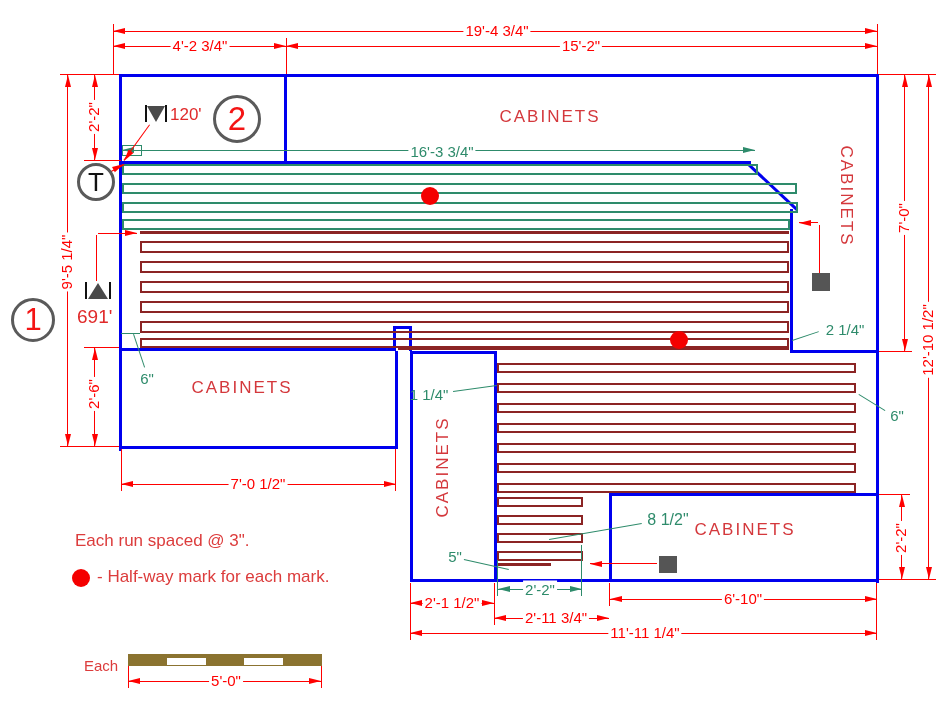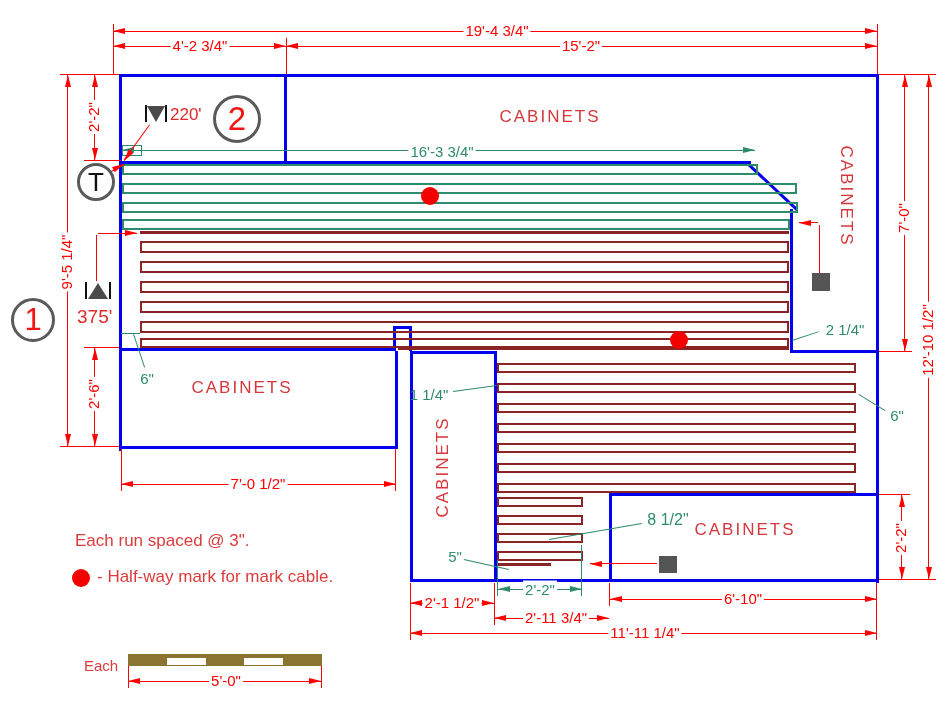--- a/index.html
+++ b/index.html
@@ -80,32 +80,32 @@
   </div>
   <div class="circ" style="left: 77px; top: 163px; width: 38px; height: 38px; z-index: 5;">
     <span style="color:#111;font-size:26px;">T</span>
   </div>
 
   <div class="abs" style="left:145px;top:104px;width:22px;height:19px;">
     <div class="tribar" style="left:0;top:1px;"></div>
     <div class="tribar" style="left:20px;top:1px;"></div>
     <div class="tri" style="left:2px;top:2px;border-left:9px solid transparent;border-right:9px solid transparent;border-top:16px solid #4a4a4a;"></div>
   </div>
-  <span class="mlab" style="left: 170px; top: 105px; font-size: 17px; z-index: 5;">220'</span>
+  <span class="mlab" style="left: 170px; top: 105px; font-size: 17px; z-index: 5;">120'</span>
 
   <div class="abs" style="left:85px;top:281px;width:26px;height:19px;">
     <div class="tribar" style="left:0;top:1px;"></div>
     <div class="tribar" style="left:24px;top:1px;"></div>
     <div class="tri" style="left:3px;top:2px;border-left:10px solid transparent;border-right:10px solid transparent;border-bottom:16px solid #4a4a4a;"></div>
   </div>
-  <span class="mlab" style="left: 77px; top: 306px; font-size: 19px; z-index: 5;">375'</span>
+  <span class="mlab" style="left: 77px; top: 306px; font-size: 19px; z-index: 5;">691'</span>
 
   <span class="note" style="left: 75px; top: 531px; z-index: 5;">Each run spaced @ 3".</span>
   <div class="dot" style="left: 72px; top: 569px; z-index: 5;"></div>
-  <span class="note" style="left: 97px; top: 567px; z-index: 5;">- Half-way mark for mark cable.</span>
+  <span class="note" style="left: 97px; top: 567px; z-index: 5;">- Half-way mark for each mark.</span>
 
   <span class="note" style="left: 84px; top: 657px; font-size: 15px; z-index: 5;">Each</span>
   <div class="abs" style="left:128px;top:654px;width:194px;height:12px;border:1.5px solid #8B7330;box-sizing:border-box;display:flex;">
     <div class="scaleseg" style="flex:1;background:#8B7330;"></div>
     <div class="scaleseg" style="flex:1;background:#fff;"></div>
     <div class="scaleseg" style="flex:1;background:#8B7330;"></div>
     <div class="scaleseg" style="flex:1;background:#fff;"></div>
     <div class="scaleseg" style="flex:1;background:#8B7330;"></div>
   </div>
   <div class="abs" style="left:128px;top:654px;width:194px;height:4px;background:#8B7330;"></div>

